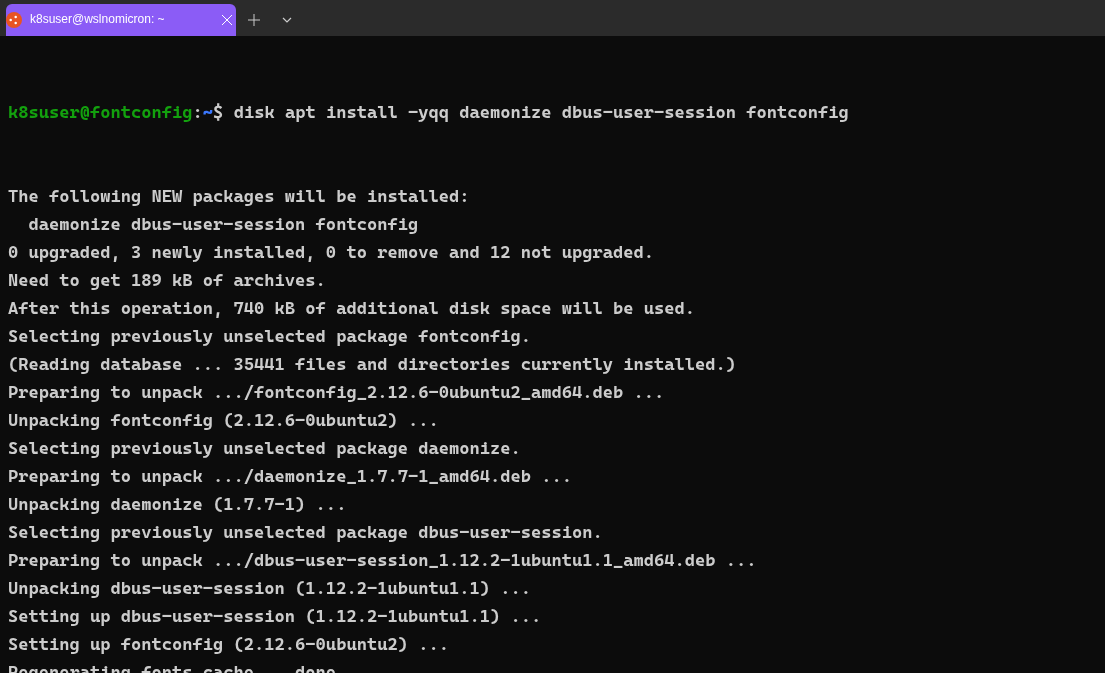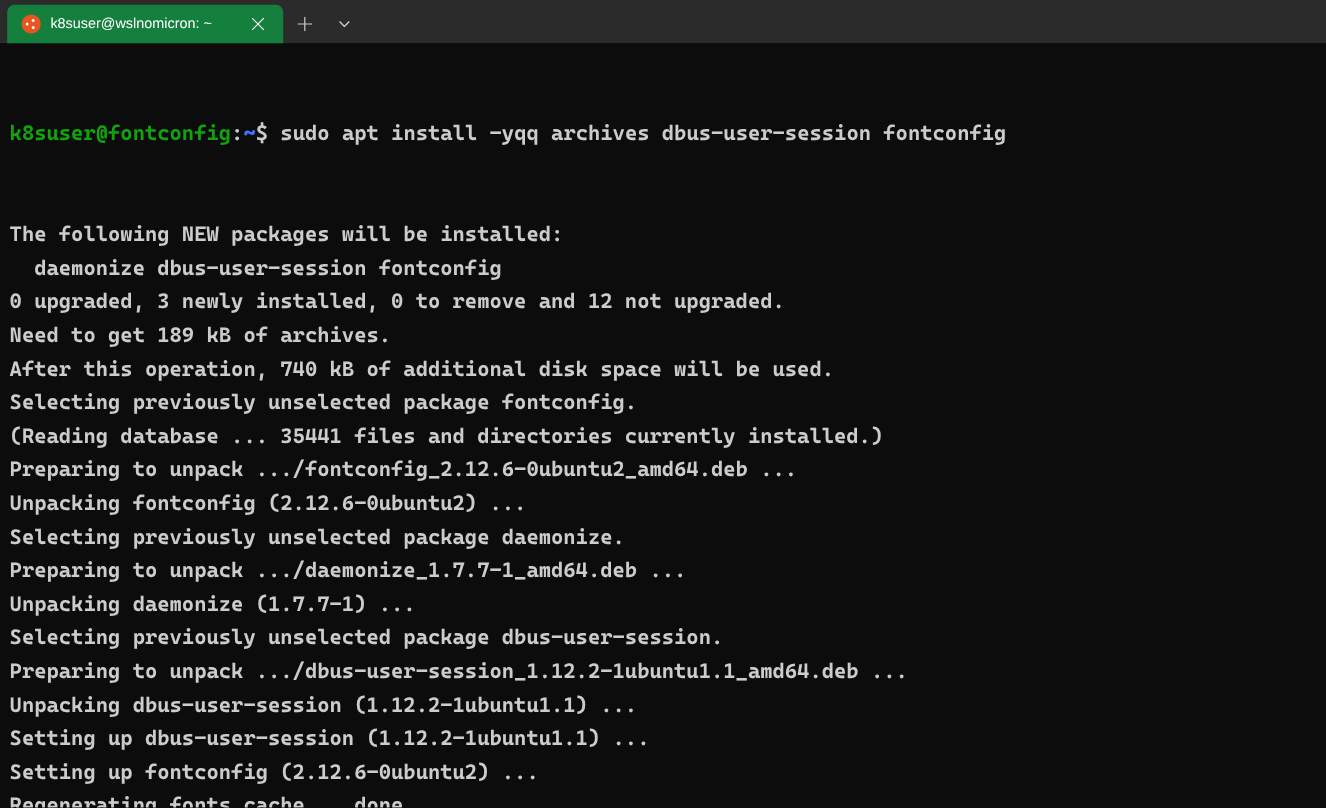--- a/index.html
+++ b/index.html
@@ -18,24 +18,24 @@
       overflow: hidden;
     }
     .titlebar {
       height: 36px;
       background: #2b2b2b;
       display: flex;
       align-items: stretch;
       user-select: none;
     }
     .tab {
-      background: #15803d;
+      background: #8b5cf6;
       display: flex;
       align-items: center;
-      padding: 0 12px;
+      padding: 0 0;
       gap: 8px;
       min-width: 230px;
       border-top-left-radius: 6px;
       border-top-right-radius: 6px;
       margin-top: 4px;
       margin-left: 6px;
     }
     .tab-icon {
       width: 16px;
       height: 16px;
@@ -145,16 +145,16 @@
     </svg>
   </div>
   <div class="dropdown">
     <svg width="10" height="6" viewBox="0 0 10 6" stroke="#cccccc" stroke-width="1.2" fill="none">
       <polyline points="1,1 5,5 9,1"></polyline>
     </svg>
   </div>
 </div>
 
 <div class="terminal">
-  <span class="line"><span class="prompt-user">k8suser@fontconfig</span><span class="prompt-colon">:</span><span class="prompt-path">~</span><span class="prompt-dollar">$</span><span class="output"> </span><span class="output">sudo apt install -yqq archives dbus-user-session fontconfig</span></span>
+  <span class="line"><span class="prompt-user">k8suser@fontconfig</span><span class="prompt-colon">:</span><span class="prompt-path">~</span><span class="prompt-dollar">$</span><span class="output"> </span><span class="output">disk apt install -yqq daemonize dbus-user-session fontconfig</span></span>
   <div id="output-container"><span class="line output">The following NEW packages will be installed:</span><span class="line output">  daemonize dbus-user-session fontconfig</span><span class="line output">0 upgraded, 3 newly installed, 0 to remove and 12 not upgraded.</span><span class="line output">Need to get 189 kB of archives.</span><span class="line output">After this operation, 740 kB of additional disk space will be used.</span><span class="line output">Selecting previously unselected package fontconfig.</span><span class="line output">(Reading database ... 35441 files and directories currently installed.)</span><span class="line output">Preparing to unpack .../fontconfig_2.12.6-0ubuntu2_amd64.deb ...</span><span class="line output">Unpacking fontconfig (2.12.6-0ubuntu2) ...</span><span class="line output">Selecting previously unselected package daemonize.</span><span class="line output">Preparing to unpack .../daemonize_1.7.7-1_amd64.deb ...</span><span class="line output">Unpacking daemonize (1.7.7-1) ...</span><span class="line output">Selecting previously unselected package dbus-user-session.</span><span class="line output">Preparing to unpack .../dbus-user-session_1.12.2-1ubuntu1.1_amd64.deb ...</span><span class="line output">Unpacking dbus-user-session (1.12.2-1ubuntu1.1) ...</span><span class="line output">Setting up dbus-user-session (1.12.2-1ubuntu1.1) ...</span><span class="line output">Setting up fontconfig (2.12.6-0ubuntu2) ...</span><span class="line output">Regenerating fonts cache... done.</span></div>
   
 </div>
 
 </body></html>

